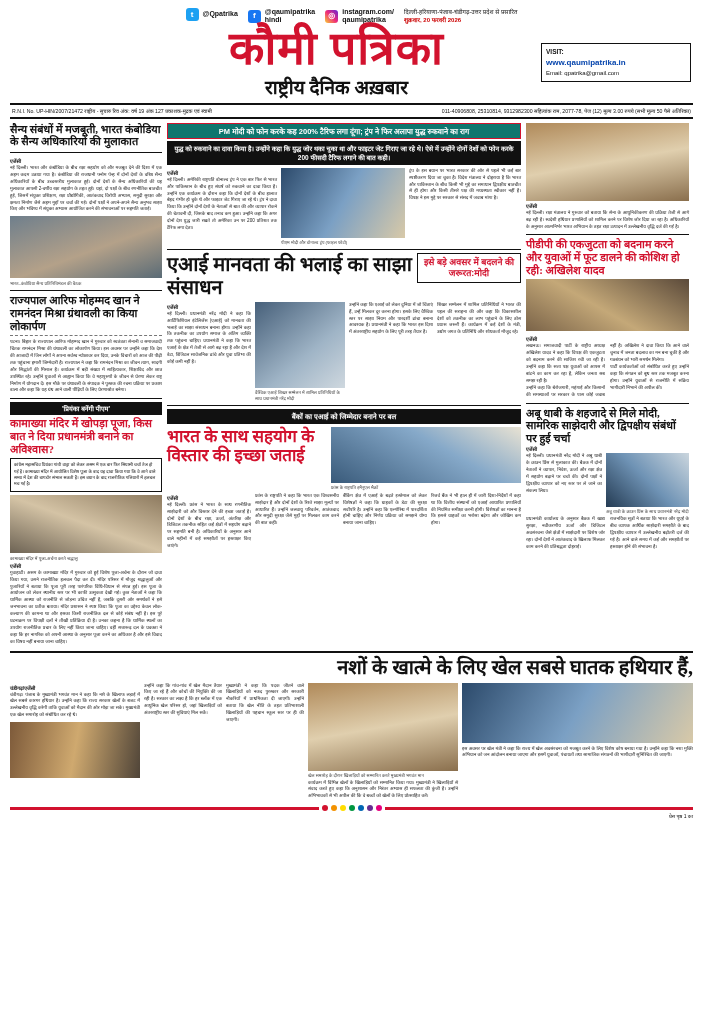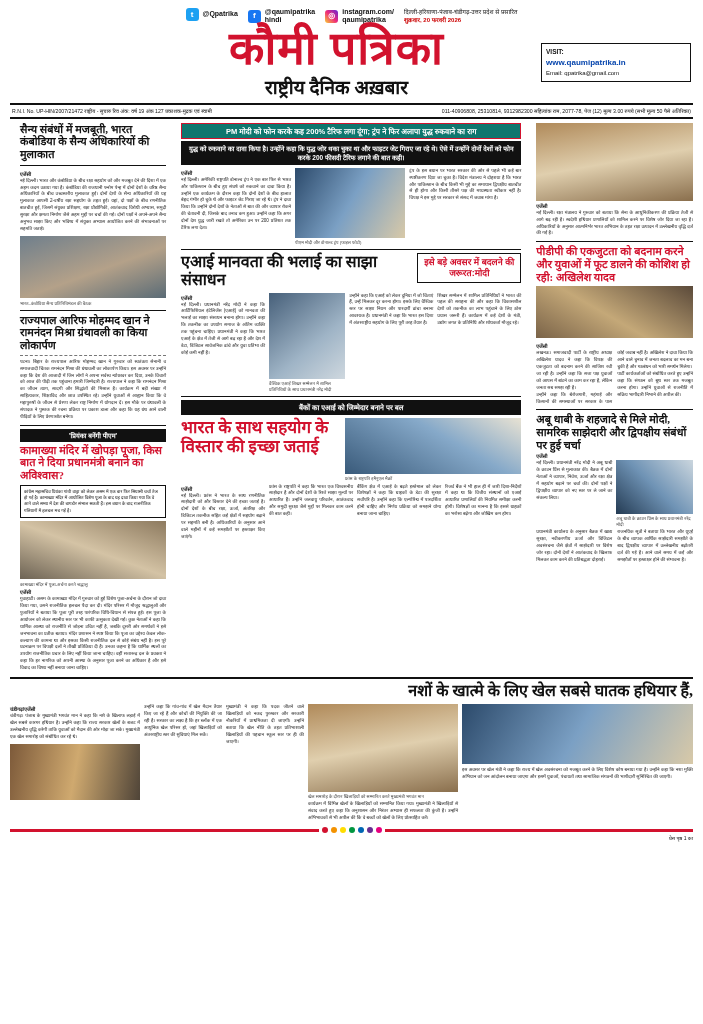--- a/index.html
+++ b/index.html
@@ -43,30 +43,30 @@
   .mh-right { width:150px; border:1px solid #111; font-size:6.5px; padding:3px 4px; line-height:1.5; }
   .mh-right .visit { font-weight:bold; }
   .mh-right .url { color:#0645ad; font-weight:bold; font-size:8px; }
   .mh-right .mail { font-size:6px; }
 
   .rule { border-top:2px solid #111; margin:3px 0 2px; }
   .rnlbar { display:flex; justify-content:space-between; font-size:5.2px; padding:0 2px 2px; border-bottom:2px solid #111; }
 
   
   .cols { display:flex; gap:5px; margin-top:4px; }
-  .col { display:flex; flex-direction:column;margin-left:10px; }
+  .col { display:flex; flex-direction:column; }
   .c1 { width:152px; }
   .c2 { width:354px; }
   .c3 { width:163px; }
 
   .hl { font-family:"Liberation Serif", serif; font-weight:bold; color:#111; line-height:1.15; }
   .hl.red { color:#d2122e; }
   .hl.s1 { font-size:11px; }
   .hl.s3 { font-size:17px; }
-  .hl.s4 { font-size:16px; }
+  .hl.s4 { font-size:20px; }
 
   .byline { font-size:5px; font-weight:bold; margin:2px 0 1px; }
   .body { font-size:4.6px; line-height:1.5; text-align:justify; color:#222; }
 
   .photo { background:#b9c3cb; position:relative; overflow:hidden; }
 
   .divider { border-top:1px solid #111; margin:4px 0 3px; }
   .dash { border-top:1px dashed #777; margin:3px 0; }
 
   .banner { border:1px solid #111; padding:2px 4px; font-size:7.5px; font-weight:bold; text-align:center; }

